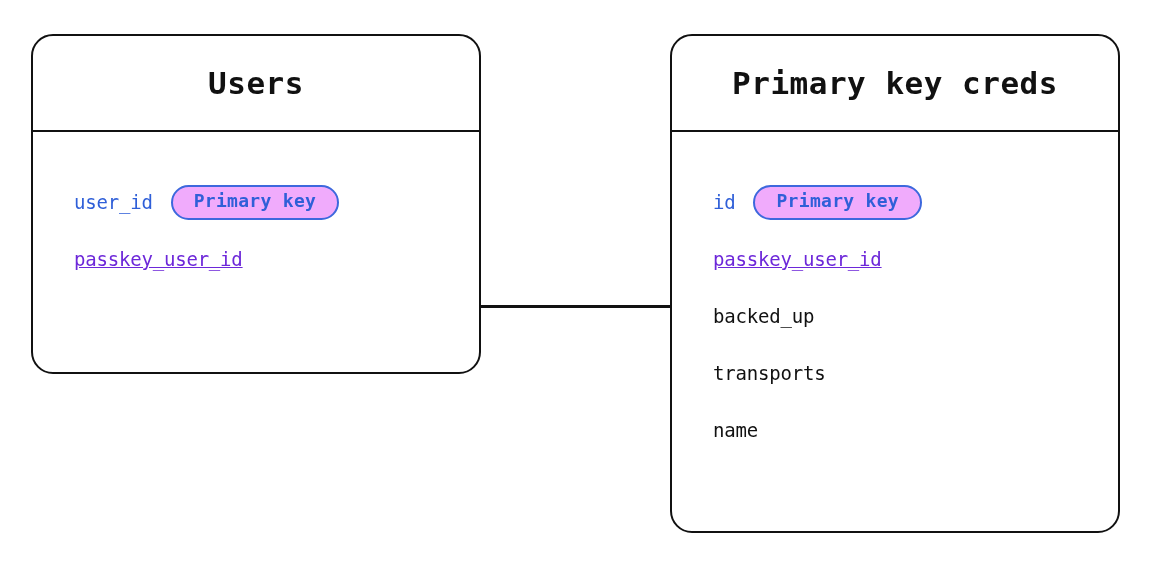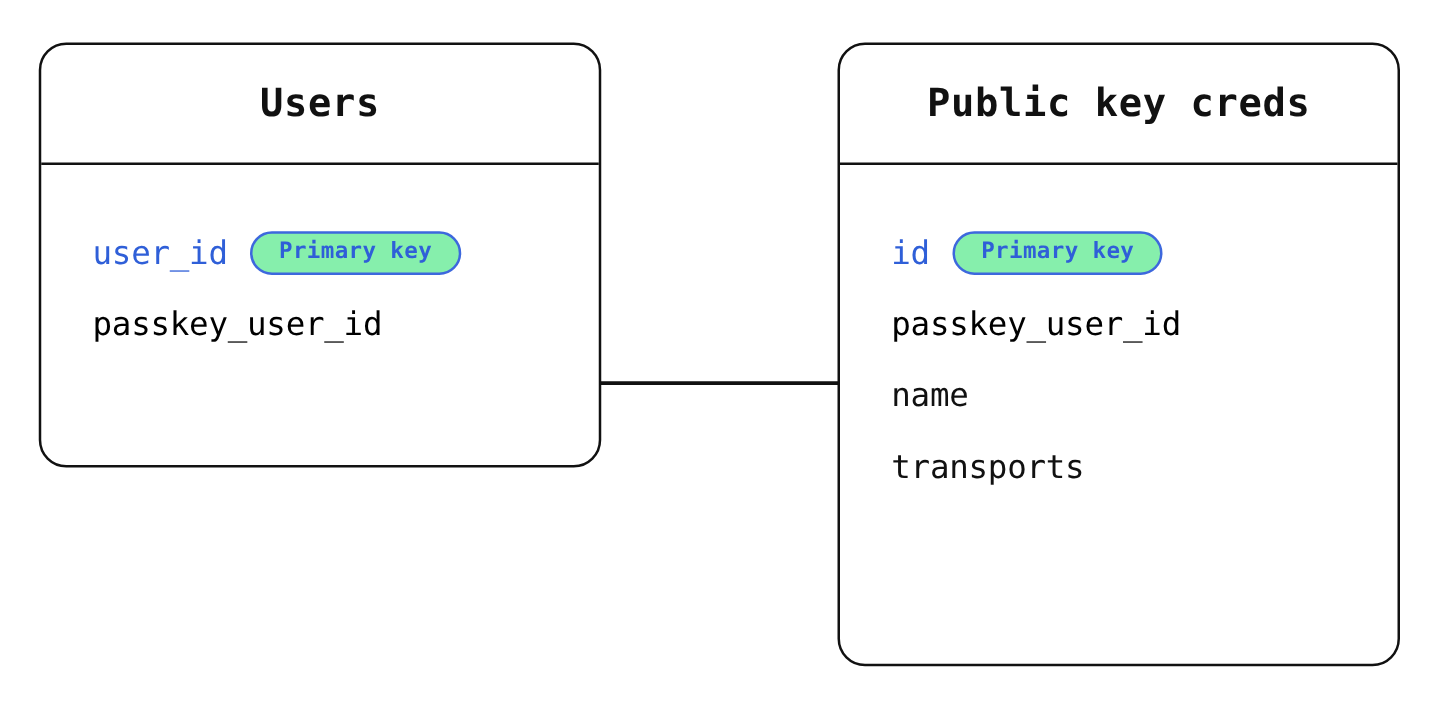--- a/index.html
+++ b/index.html
@@ -64,37 +64,37 @@
   }
 
   
   .field-row {
     display: flex;
     align-items: center;
     height: 57px;
     white-space: nowrap;
   }
   .field-name {
-    font-size: 26px;
+    font-size: 19px;
     line-height: 1;
     color: #111111;
     letter-spacing: -0.2px;
   }
   .field-row.is-pk .field-name { color: #2f5fd8; }
-  .field-row.is-fk .field-name { color: #000000; }
+  .field-row.is-fk .field-name { color: #6d28d9; text-decoration: underline; }
 
   .pk-badge {
     display: inline-flex;
     align-items: center;
     justify-content: center;
     margin-left: 18px;
     padding: 3px 21px 5px;
     border: 2px solid #3d68dd;
     border-radius: 999px;
-    background: #86efac;
+    background: #f0abfc;
     color: #2f5fd8;
     font-size: 18px;
     font-weight: 700;
     letter-spacing: 0.3px;
     line-height: 1.25;
   }
 </style>
 </head>
 <body>
 
@@ -114,39 +114,42 @@
 
 
       <div class="field-row is-fk">
         <span class="field-name">passkey_user_id</span>
       </div>
 
     </div>
   </div>
 
   <div class="entity" style="left:670px; top:34px; width:450px; height:499px;">
-    <div class="entity-title">Public key creds</div>
+    <div class="entity-title">Primary key creds</div>
     <div class="entity-divider"></div>
     <div class="entity-fields">
 
       <div class="field-row is-pk">
         <span class="field-name">id</span>
         <span class="pk-badge">Primary key</span>
       </div>
 
 
       <div class="field-row is-fk">
         <span class="field-name">passkey_user_id</span>
       </div>
 
-
       <div class="field-row">
-        <span class="field-name">name</span>
+        <span class="field-name">backed_up</span>
       </div>
 
       <div class="field-row">
         <span class="field-name">transports</span>
+      </div>
+
+      <div class="field-row">
+        <span class="field-name">name</span>
       </div>
 
     </div>
   </div>
 
 </div>
 
 </body></html>

